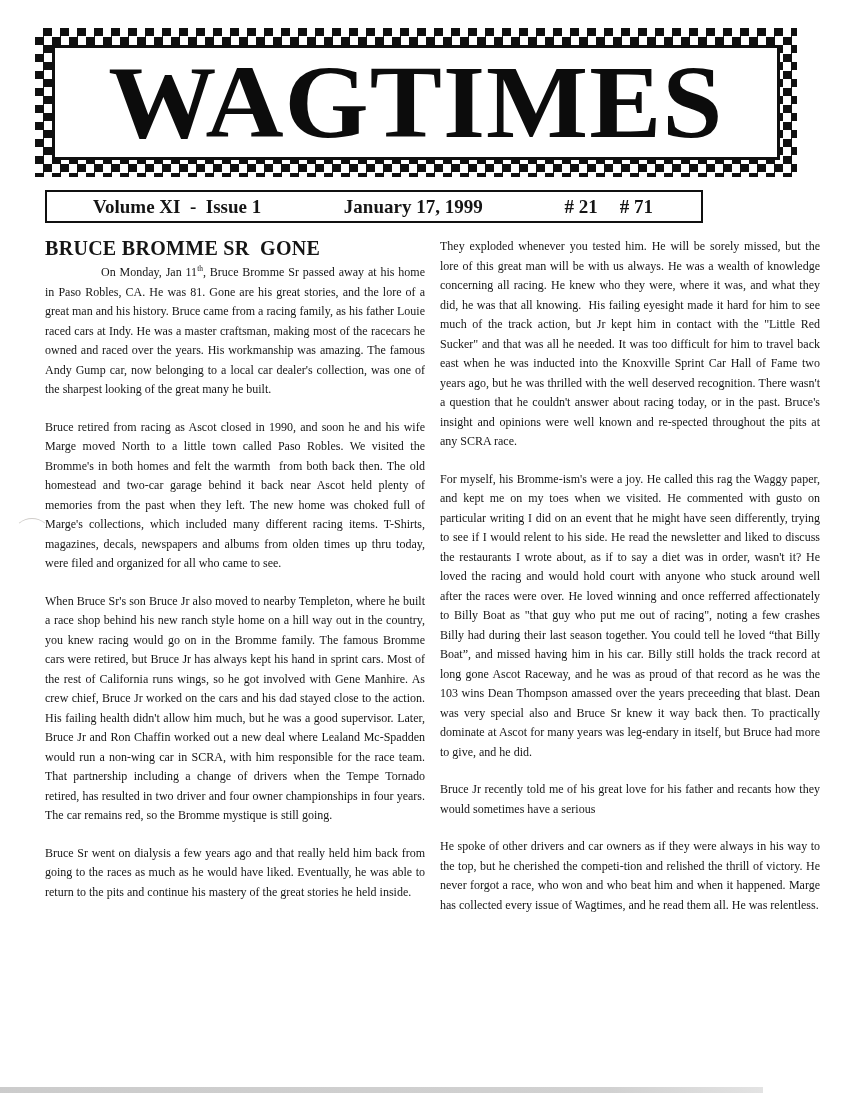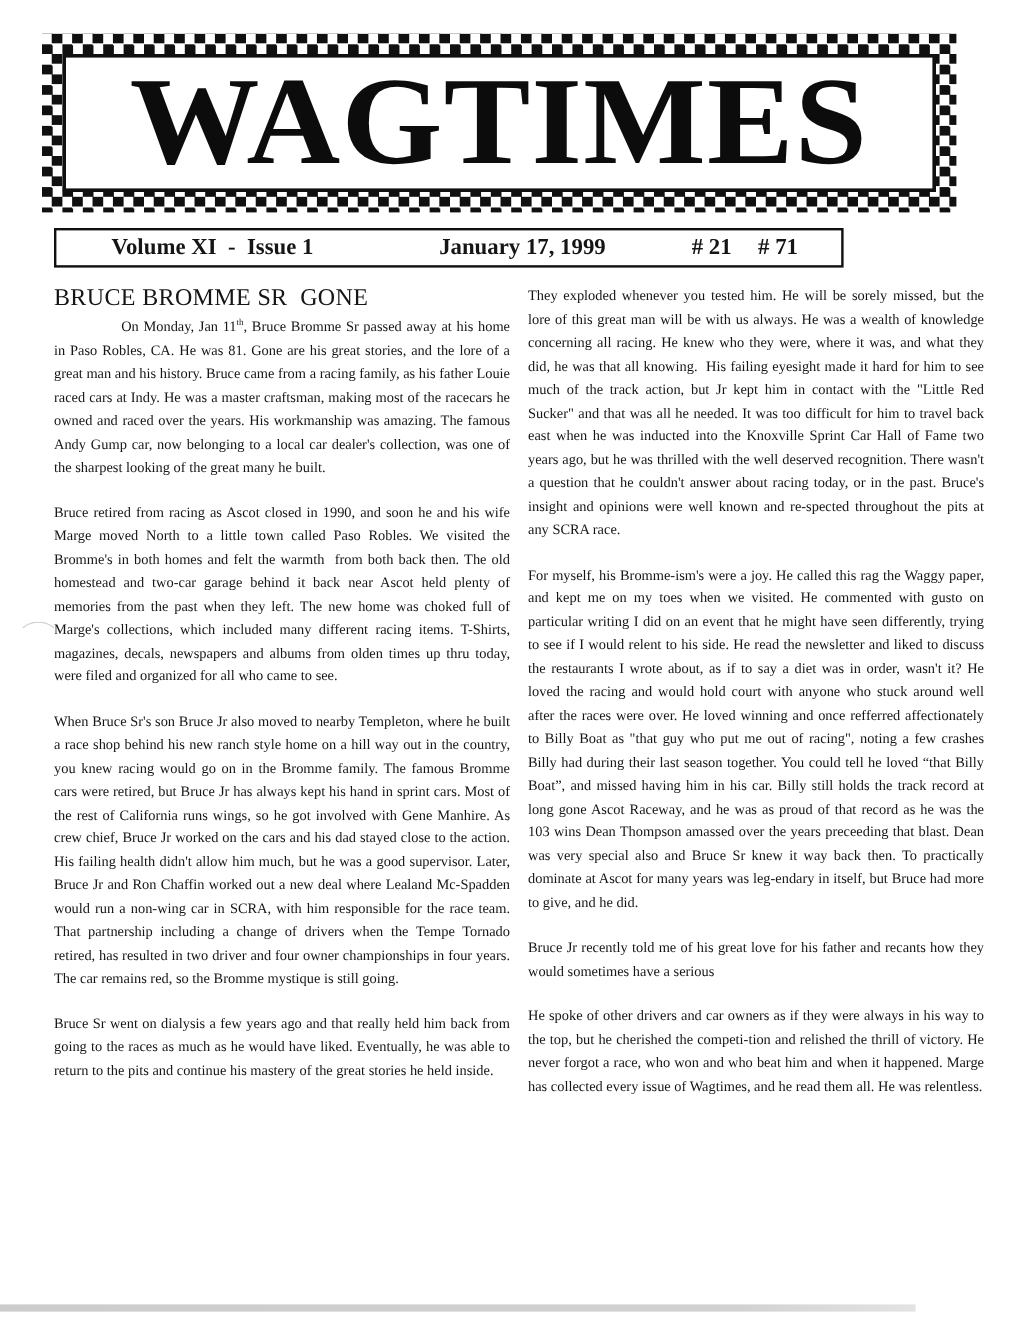--- a/index.html
+++ b/index.html
@@ -54,35 +54,35 @@
     width: 658px;
     height: 33px;
     border: 2px solid #101010;
     display: flex;
     align-items: center;
     font-weight: bold;
     font-size: 19px;
     white-space: pre-wrap;
   }
   .issue-volume { width: 42%; padding-left: 46px; }
-  .issue-date   { width: 28%; text-align: right; }
-  .issue-nums   { width: 30%; display: flex; justify-content: flex-end; gap: 22px; padding-right: 36px; }
+  .issue-date   { width: 28%; text-align: center; }
+  .issue-nums   { width: 30%; display: flex; justify-content: flex-end; gap: 22px; padding-right: 48px; }
 
   
   .body-columns {
     position: absolute;
     left: 45px;
     top: 237px;
     width: 775px;
     display: flex;
     gap: 15px;
   }
   .column { flex: 1; }
   .headline {
-    font-weight: normal;
+    font-weight: bold;
     font-size: 20px;
     letter-spacing: 0.3px;
     white-space: pre-wrap;
     margin-bottom: 3px;
   }
   .column p {
     font-size: 12px;
     line-height: 19.5px;
     text-align: justify;
     white-space: pre-wrap;

